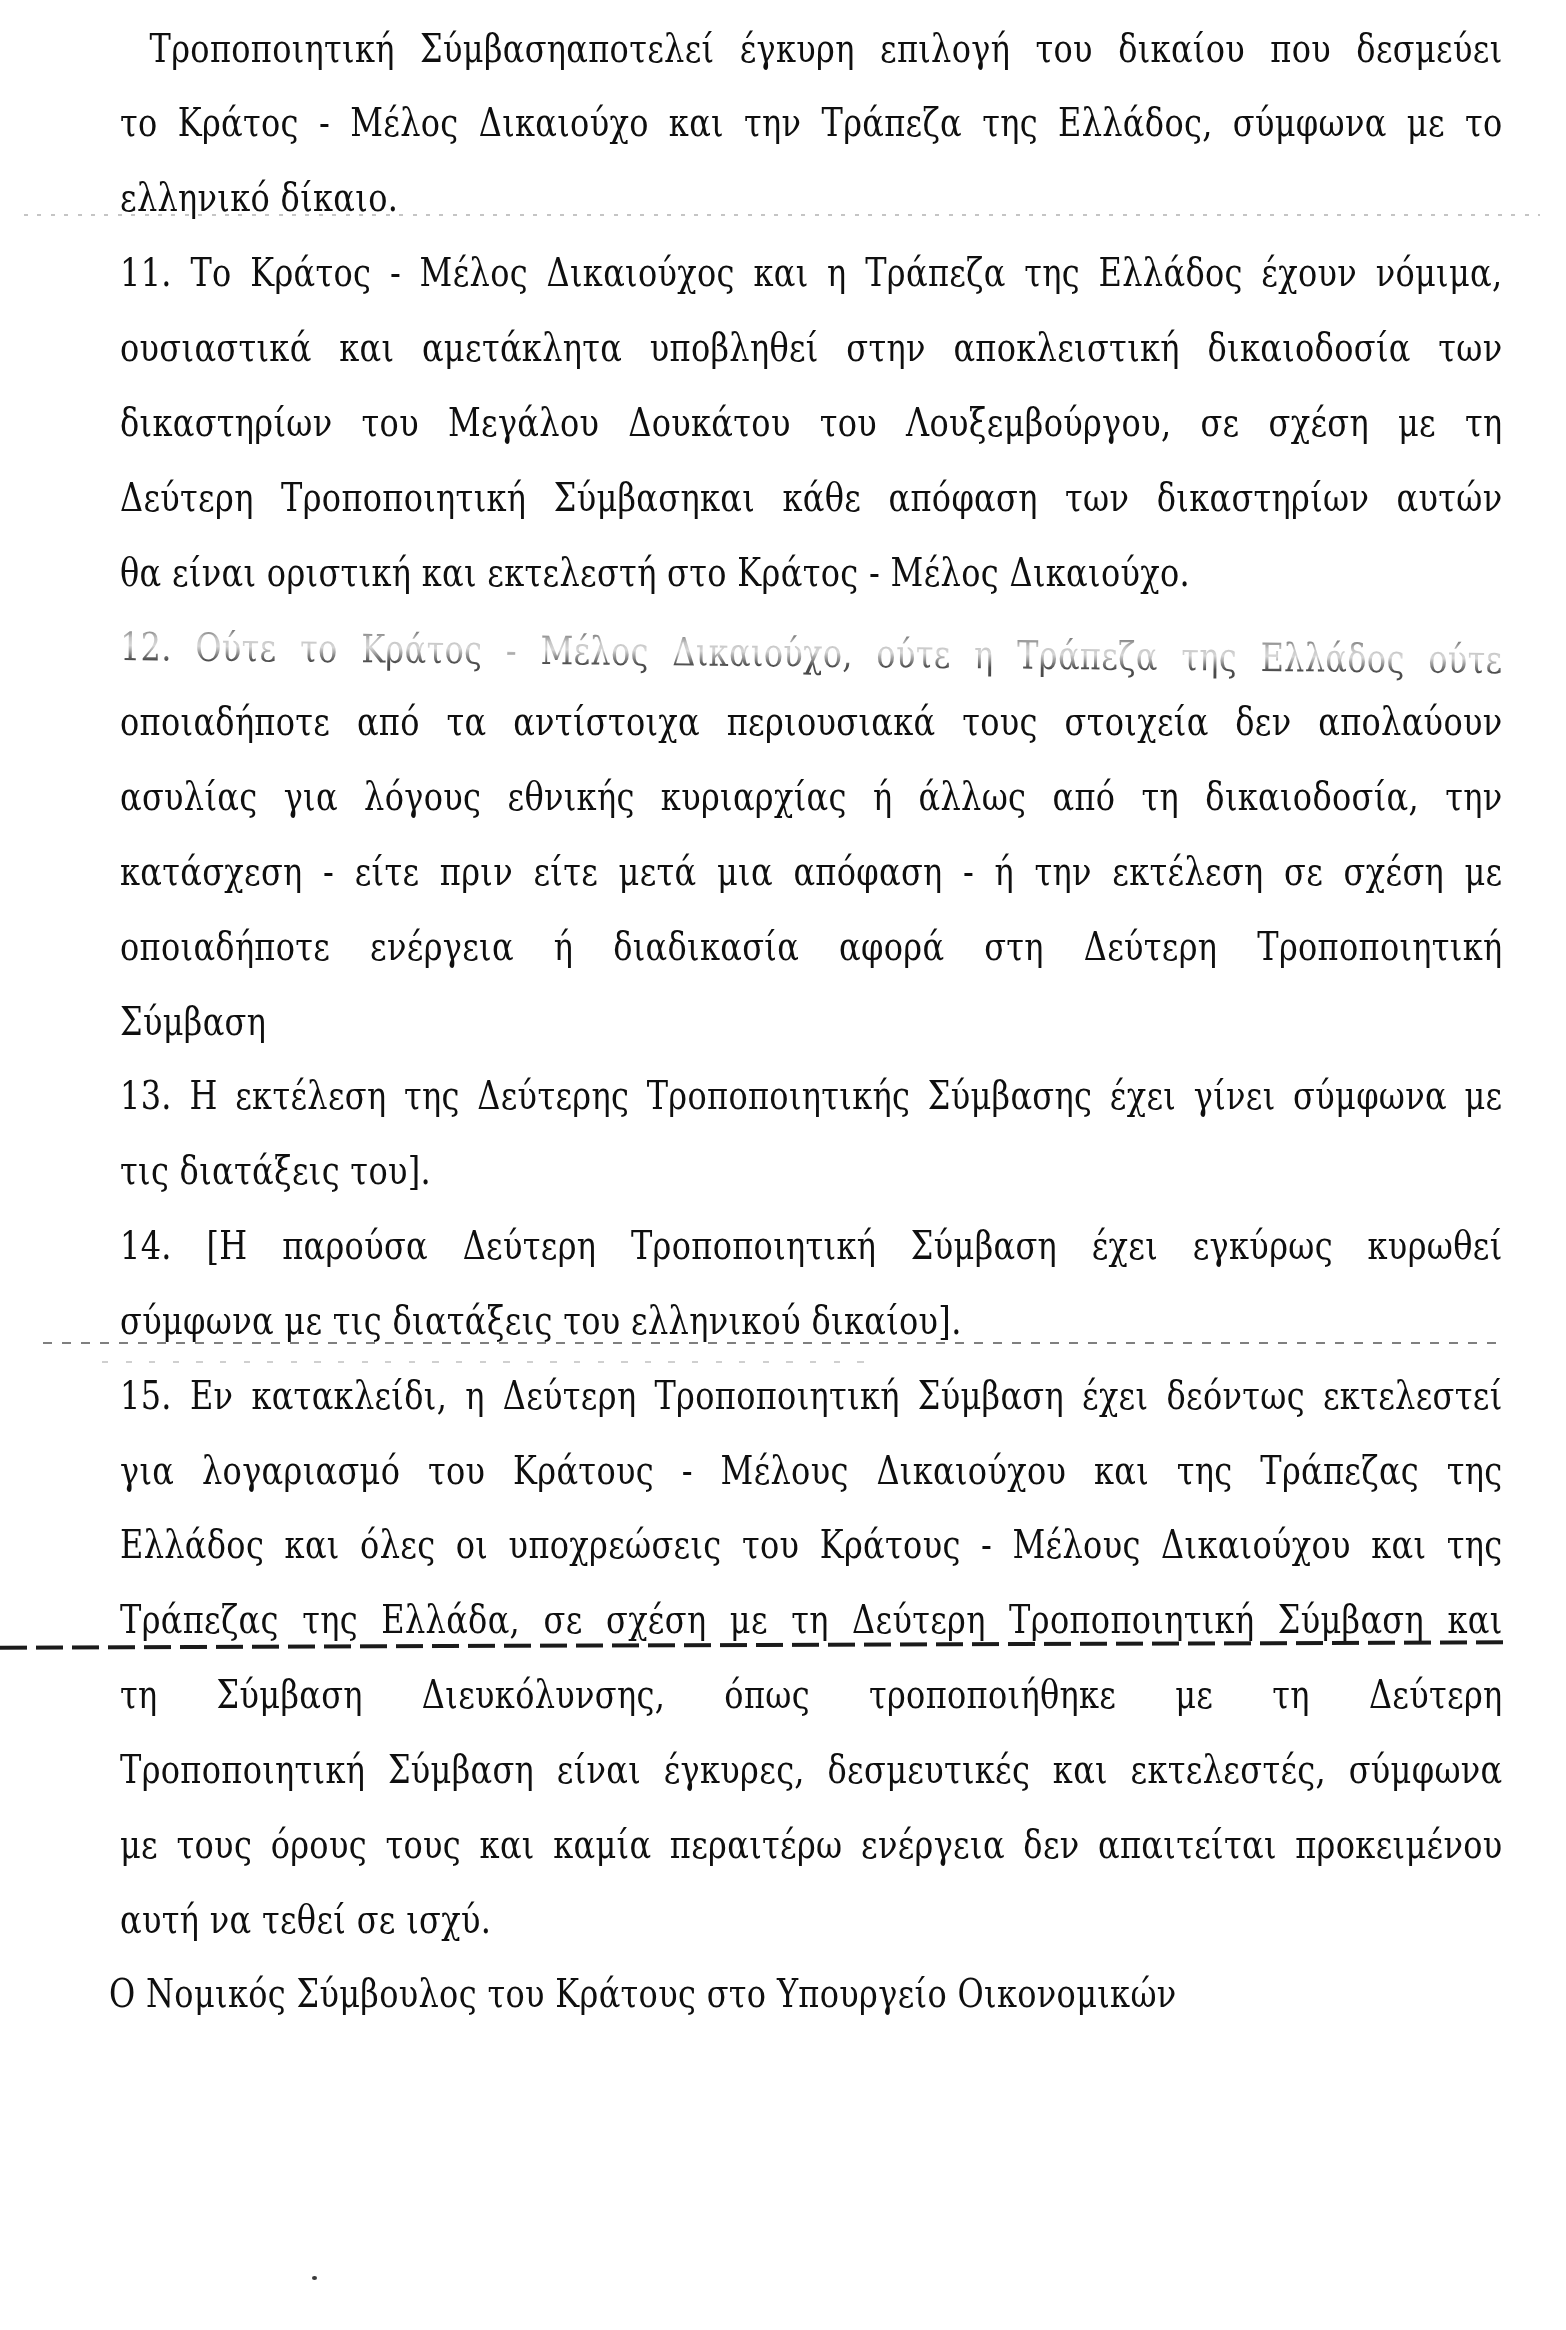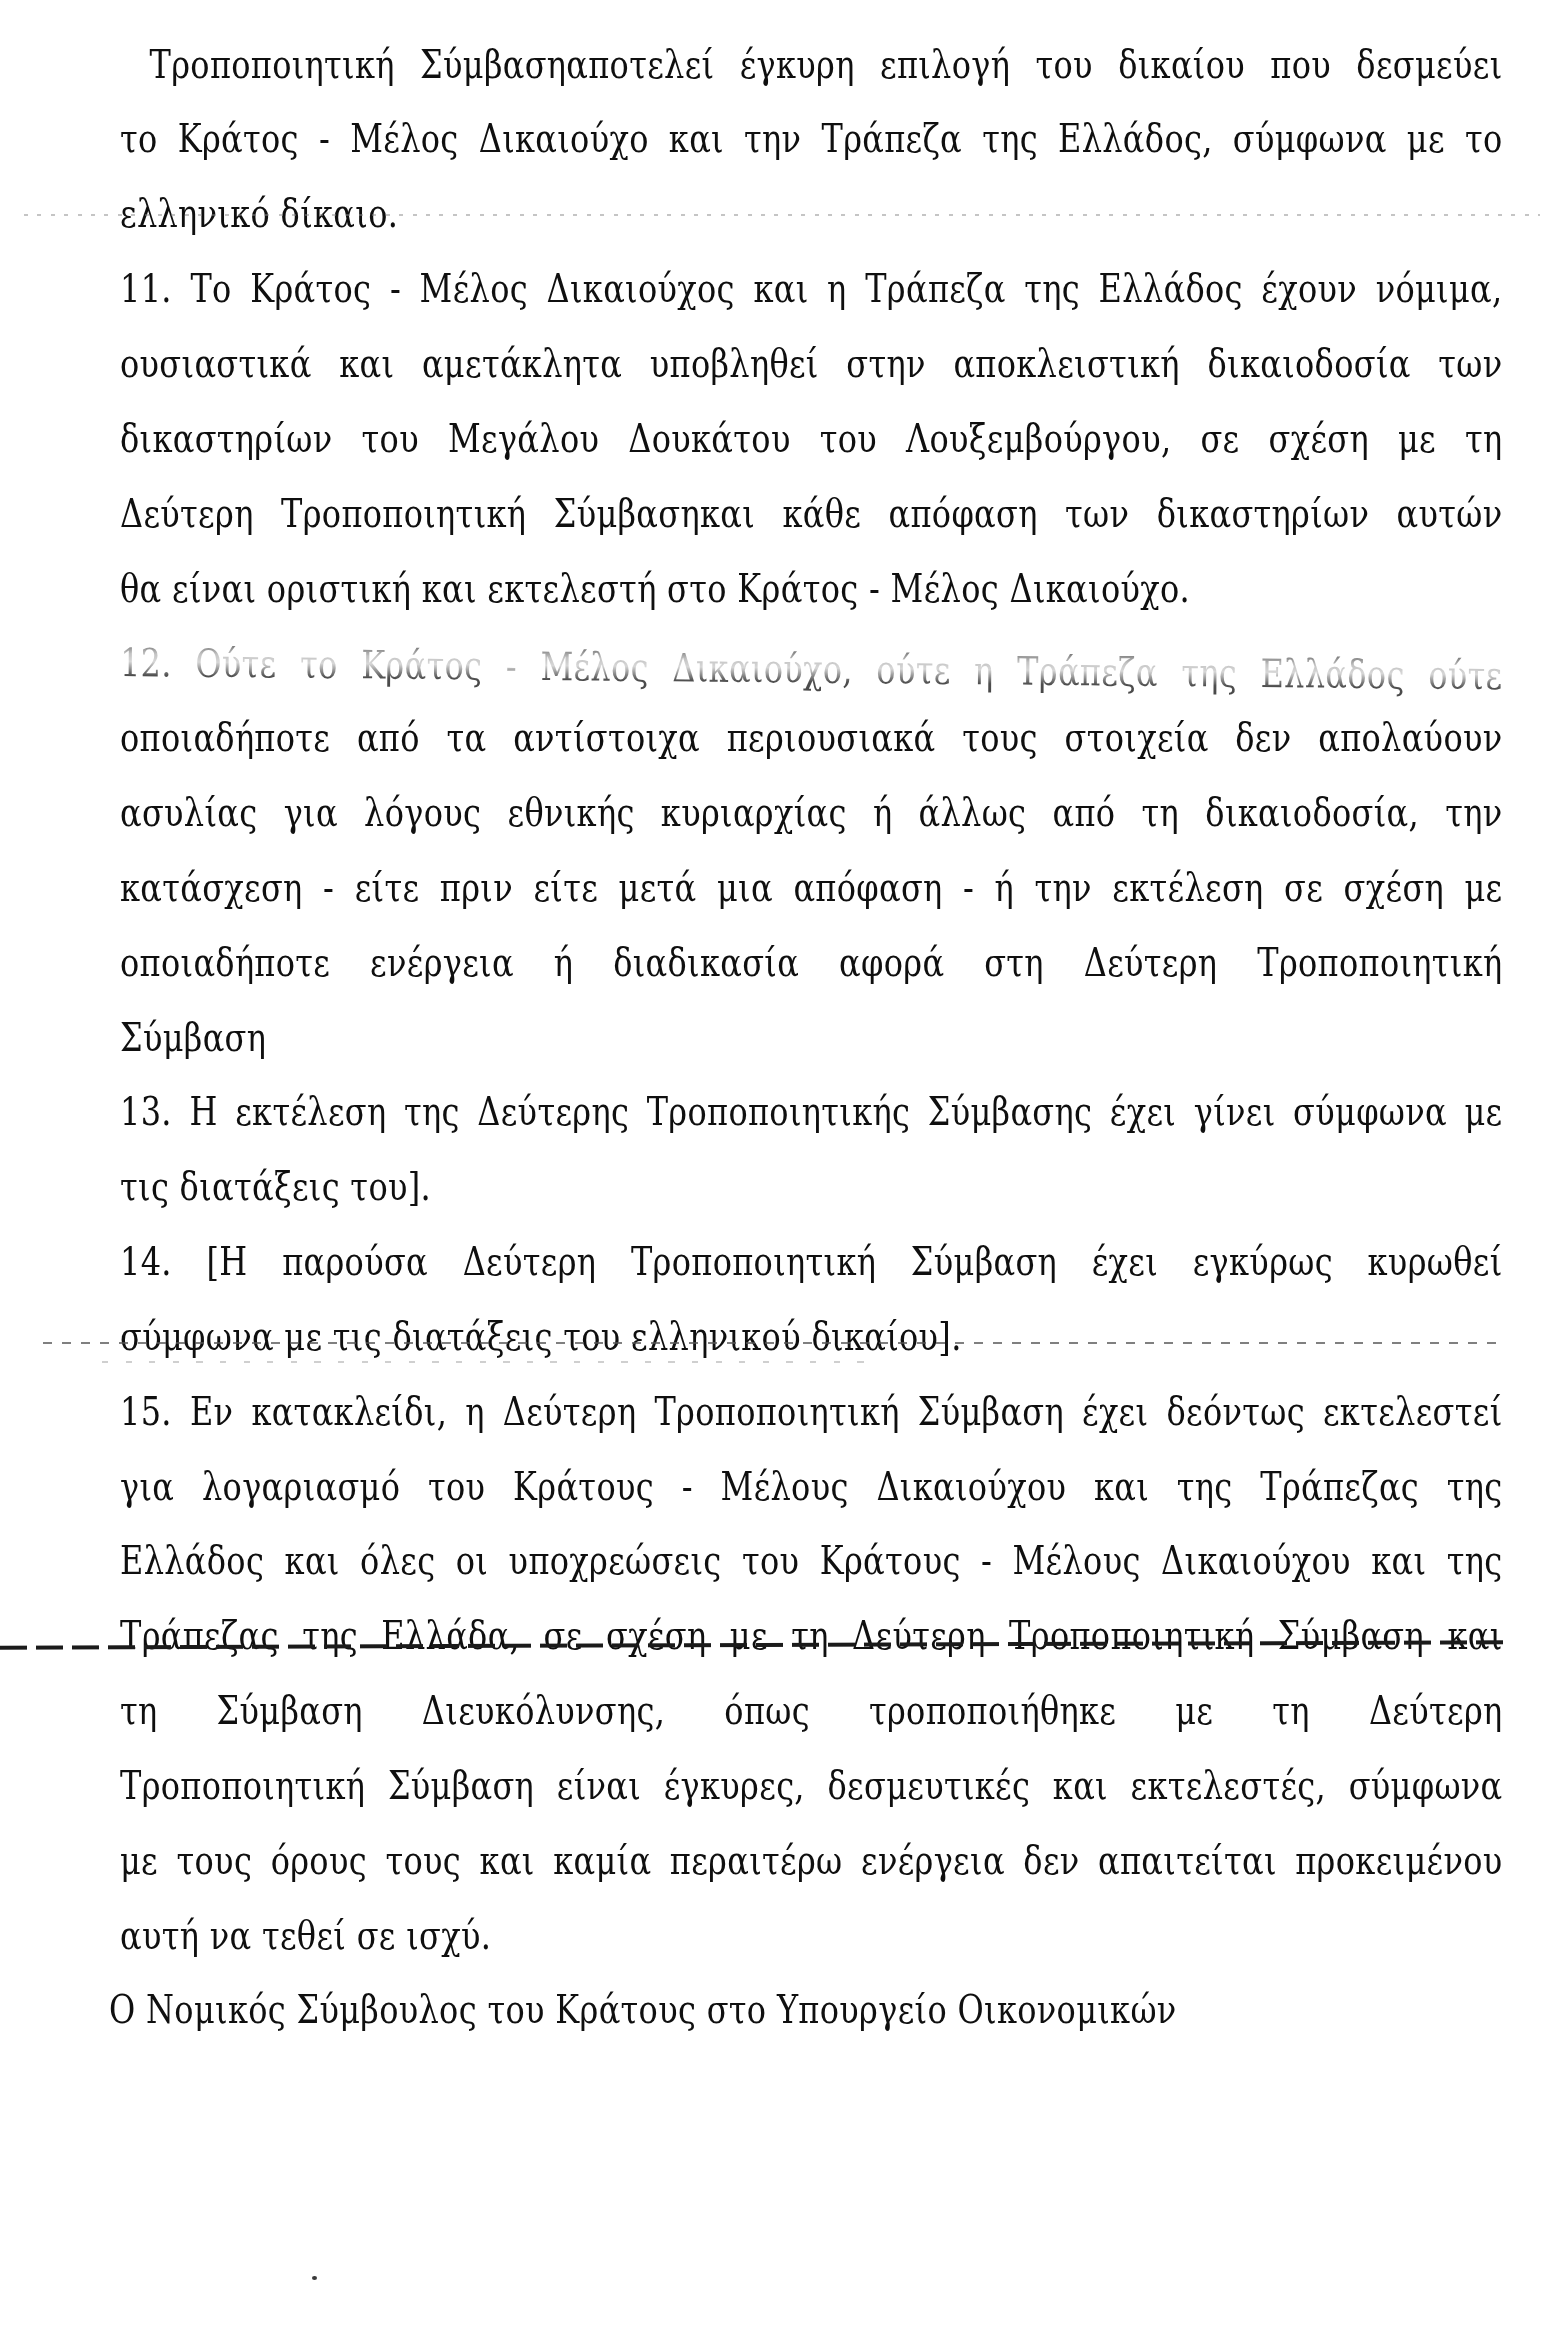--- a/index.html
+++ b/index.html
@@ -7,21 +7,21 @@
     width: 1567px; height: 2330px;
     background: #ffffff;
     position: relative;
     overflow: hidden;
     font-family: "DejaVu Serif", "Liberation Serif", serif;
     color: #141414;
   }
   #page {
     position: absolute; inset: 0;
   }
-  #text-block { position: absolute; inset: 0; margin-top: 16px; }
+  #text-block { position: absolute; inset: 0; }
   .line {
     position: absolute;
     left: 120px;
     width: 1686px;
     font-size: 39px;
     line-height: 49px;
     height: 52px;
     overflow: hidden;
     letter-spacing: 0.4px;
     transform-origin: 0 50%;

